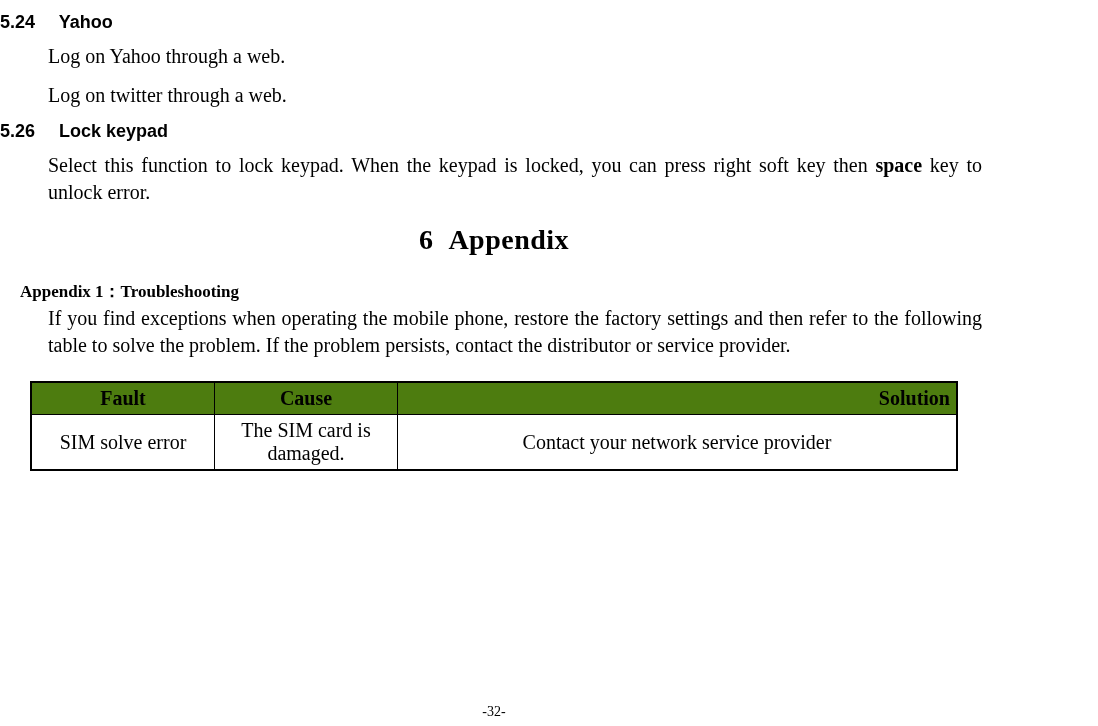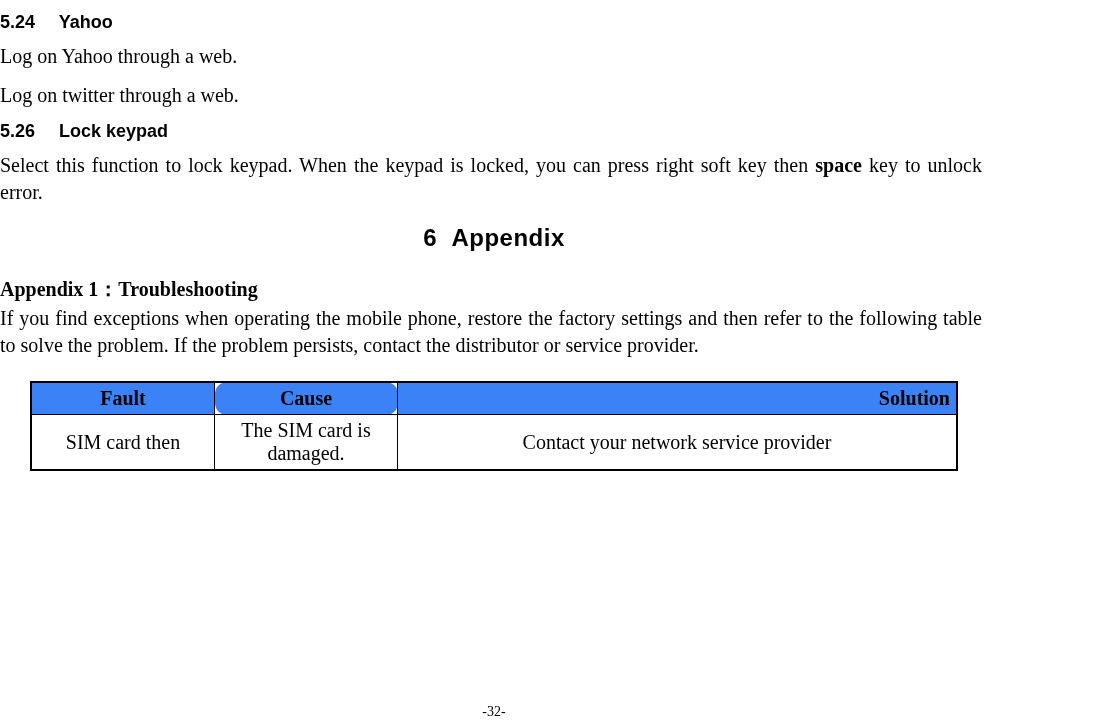--- a/index.html
+++ b/index.html
@@ -27,61 +27,63 @@
   .num {
     display: inline-block;
     width: 54px;
   }
   .body-text {
     font-family: "Times New Roman", Times, serif;
     font-size: 20px;
     margin: 8px 6px 12px 0;
     line-height: 1.35;
     text-align: justify;
+    padding-left: 48px;
   }
   .chapter-heading {
-    font-family: Liberation Sans, sans-serif;
+    font-family: Liberation Serif, serif;
     font-weight: bold;
-    font-size: 24px;
+    font-size: 28px;
     text-align: center;
     margin: 18px 0 24px 0;
     letter-spacing: 0.5px;
   }
   .appendix-title {
     font-family: "Times New Roman", Times, serif;
     font-weight: bold;
-    font-size: 20px;
+    font-size: 17px;
     margin: 4px 0 2px 0;
+    padding-left: 20px;
   }
   .bold-inline { font-weight: bold; }
 
   .tbl-wrap {
     padding: 10px 30px 0 30px;
   }
   table.trouble {
     width: 100%;
     border-collapse: collapse;
     border: 2px solid #000;
     font-family: "Times New Roman", Times, serif;
     font-size: 20px;
   }
   table.trouble th {
-    background: #3b82f6;
+    background: #4d7c0f;
     font-weight: bold;
     border: 1px solid #000;
     padding: 4px 6px;
   }
   table.trouble td {
     border: 1px solid #000;
     padding: 4px 6px;
     text-align: center;
     vertical-align: middle;
   }
   table.trouble th.f, table.trouble td.f { width: 170px; }
-  table.trouble th.c, table.trouble td.c { width: 170px; border-radius: 12px; }
+  table.trouble th.c, table.trouble td.c { width: 170px; }
   table.trouble th.s { text-align: right; padding-left: 60px; }
 
   .page-number {
     position: absolute;
     bottom: 6px;
     width: 100%;
     text-align: center;
     font-family: "Times New Roman", Times, serif;
     font-size: 14px;
   }
@@ -119,21 +121,21 @@
     <table class="trouble">
       <thead>
         <tr>
           <th class="f">Fault</th>
           <th class="c">Cause</th>
           <th class="s">Solution</th>
         </tr>
       </thead>
       <tbody>
         <tr>
-          <td class="f">SIM card then</td>
+          <td class="f">SIM solve error</td>
           <td class="c">The SIM card is damaged.</td>
           <td>Contact your network service provider</td>
         </tr>
       </tbody>
     </table>
   </div>
 
   <div class="page-number">-32-</div>
 </div>
 

